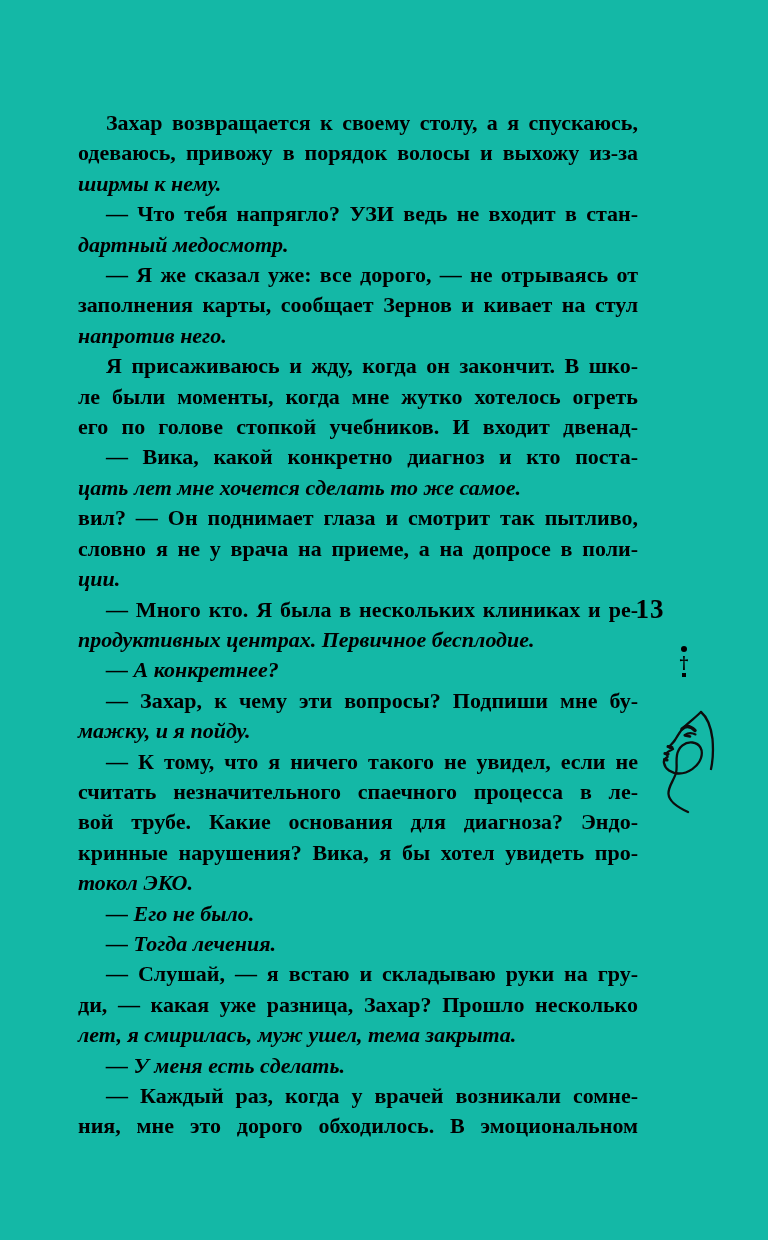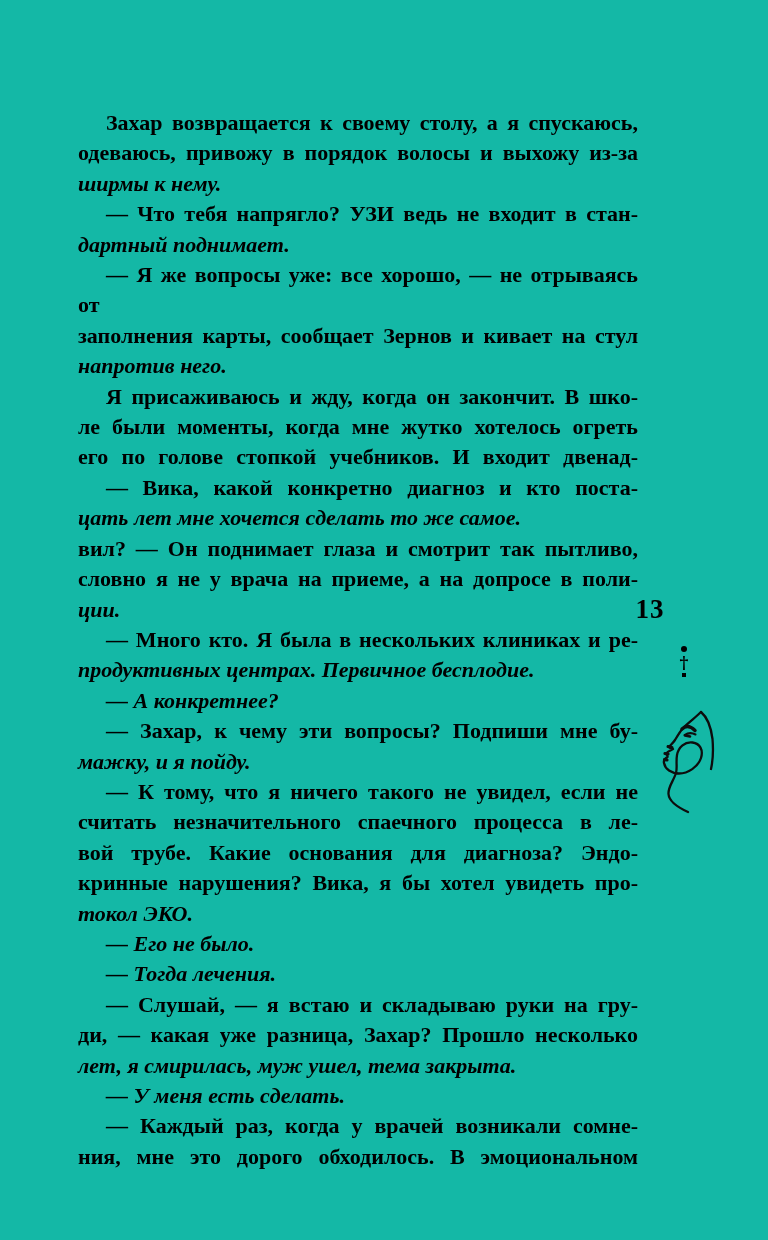--- a/index.html
+++ b/index.html
@@ -88,22 +88,22 @@
 </head>
 <body>
 
 <div class="page">
 
   <div class="text-block">
       <div class="line indent">Захар возвращается к своему столу, а я спускаюсь,</div>
       <div class="line">одеваюсь, привожу в порядок волосы и выхожу из-за</div>
       <div class="line para-end">ширмы к нему.</div>
       <div class="line indent">— Что тебя напрягло? УЗИ ведь не входит в стан-</div>
-      <div class="line para-end">дартный поднимает.</div>
-      <div class="line indent">— Я же вопросы уже: все хорошо, — не отрываясь от</div>
+      <div class="line para-end">дартный медосмотр.</div>
+      <div class="line indent">— Я же сказал уже: все дорого, — не отрываясь от</div>
       <div class="line">заполнения карты, сообщает Зернов и кивает на стул</div>
       <div class="line para-end">напротив него.</div>
       <div class="line indent">Я присаживаюсь и жду, когда он закончит. В шко-</div>
       <div class="line">ле были моменты, когда мне жутко хотелось огреть</div>
       <div class="line">его по голове стопкой учебников. И входит двенад-</div>
       <div class="line indent">— Вика, какой конкретно диагноз и кто поста-</div>
       <div class="line para-end">цать лет мне хочется сделать то же самое.</div>
       <div class="line">вил? — Он поднимает глаза и смотрит так пытливо,</div>
       <div class="line">словно я не у врача на приеме, а на допросе в поли-</div>
       <div class="line para-end">ции.</div>

